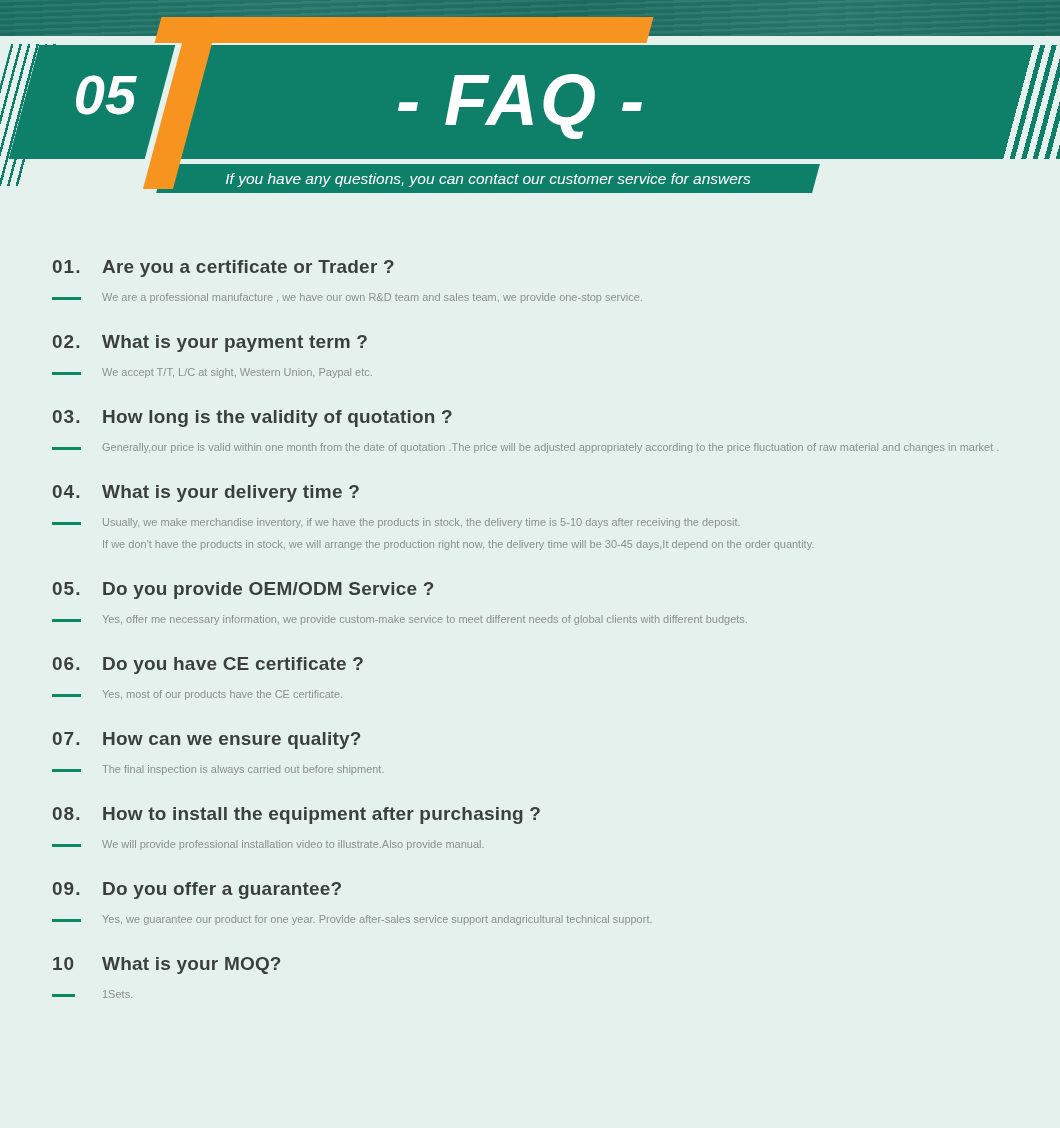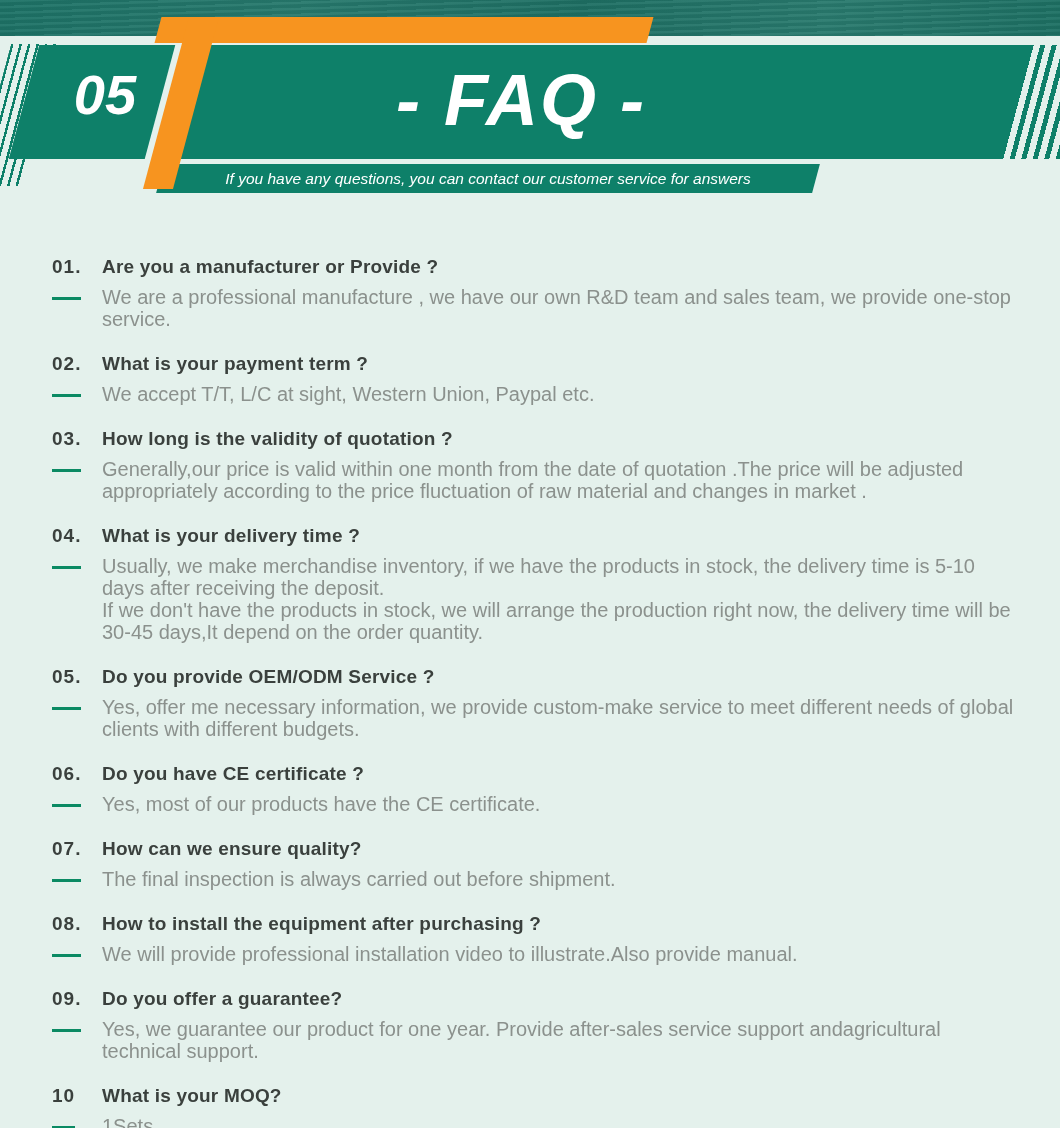--- a/index.html
+++ b/index.html
@@ -126,21 +126,21 @@
     letter-spacing:1px;
     padding-bottom:18px;
     border-bottom:3px solid var(--underline-green);
   }
   .qtext{
     font-size:19px; font-weight:bold;
     color:var(--question-text);
     letter-spacing:0.2px;
   }
   .answer{
-    font-size:20px;
+    font-size:11px;
     line-height:22px;
     color:var(--answer-text);
     white-space:pre-line;
     max-width:920px;
   }
 </style>
 </head>
 <body>
 
 <div class="page">
@@ -154,21 +154,21 @@
     <div class="subband"></div>
     <div class="orange-bar"></div>
     <div class="orange-stripe"></div>
     <div class="section-number">05</div>
     <div class="section-title">- FAQ -</div>
     <div class="subtitle">If you have any questions, you can contact our customer service for answers</div>
   </div>
 
   <div class="faq-list" id="faq-list">
       <div class="faq-item">
-        <div class="qrow"><span class="qnum">01.</span><span class="qtext">Are you a manufacturer or Provide ?</span></div>
+        <div class="qrow"><span class="qnum">01.</span><span class="qtext">Are you a certificate or Trader ?</span></div>
         <div class="answer">We are a professional manufacture , we have our own R&amp;D team and sales team, we provide one-stop service.</div>
       </div>
       <div class="faq-item">
         <div class="qrow"><span class="qnum">02.</span><span class="qtext">What is your payment term ?</span></div>
         <div class="answer">We accept T/T, L/C at sight, Western Union, Paypal etc.</div>
       </div>
       <div class="faq-item">
         <div class="qrow"><span class="qnum">03.</span><span class="qtext">How long is the validity of quotation ?</span></div>
         <div class="answer">Generally,our price is valid within one month from the date of quotation .The price will be adjusted appropriately according to the price fluctuation of raw material and changes in market .</div>
       </div>

